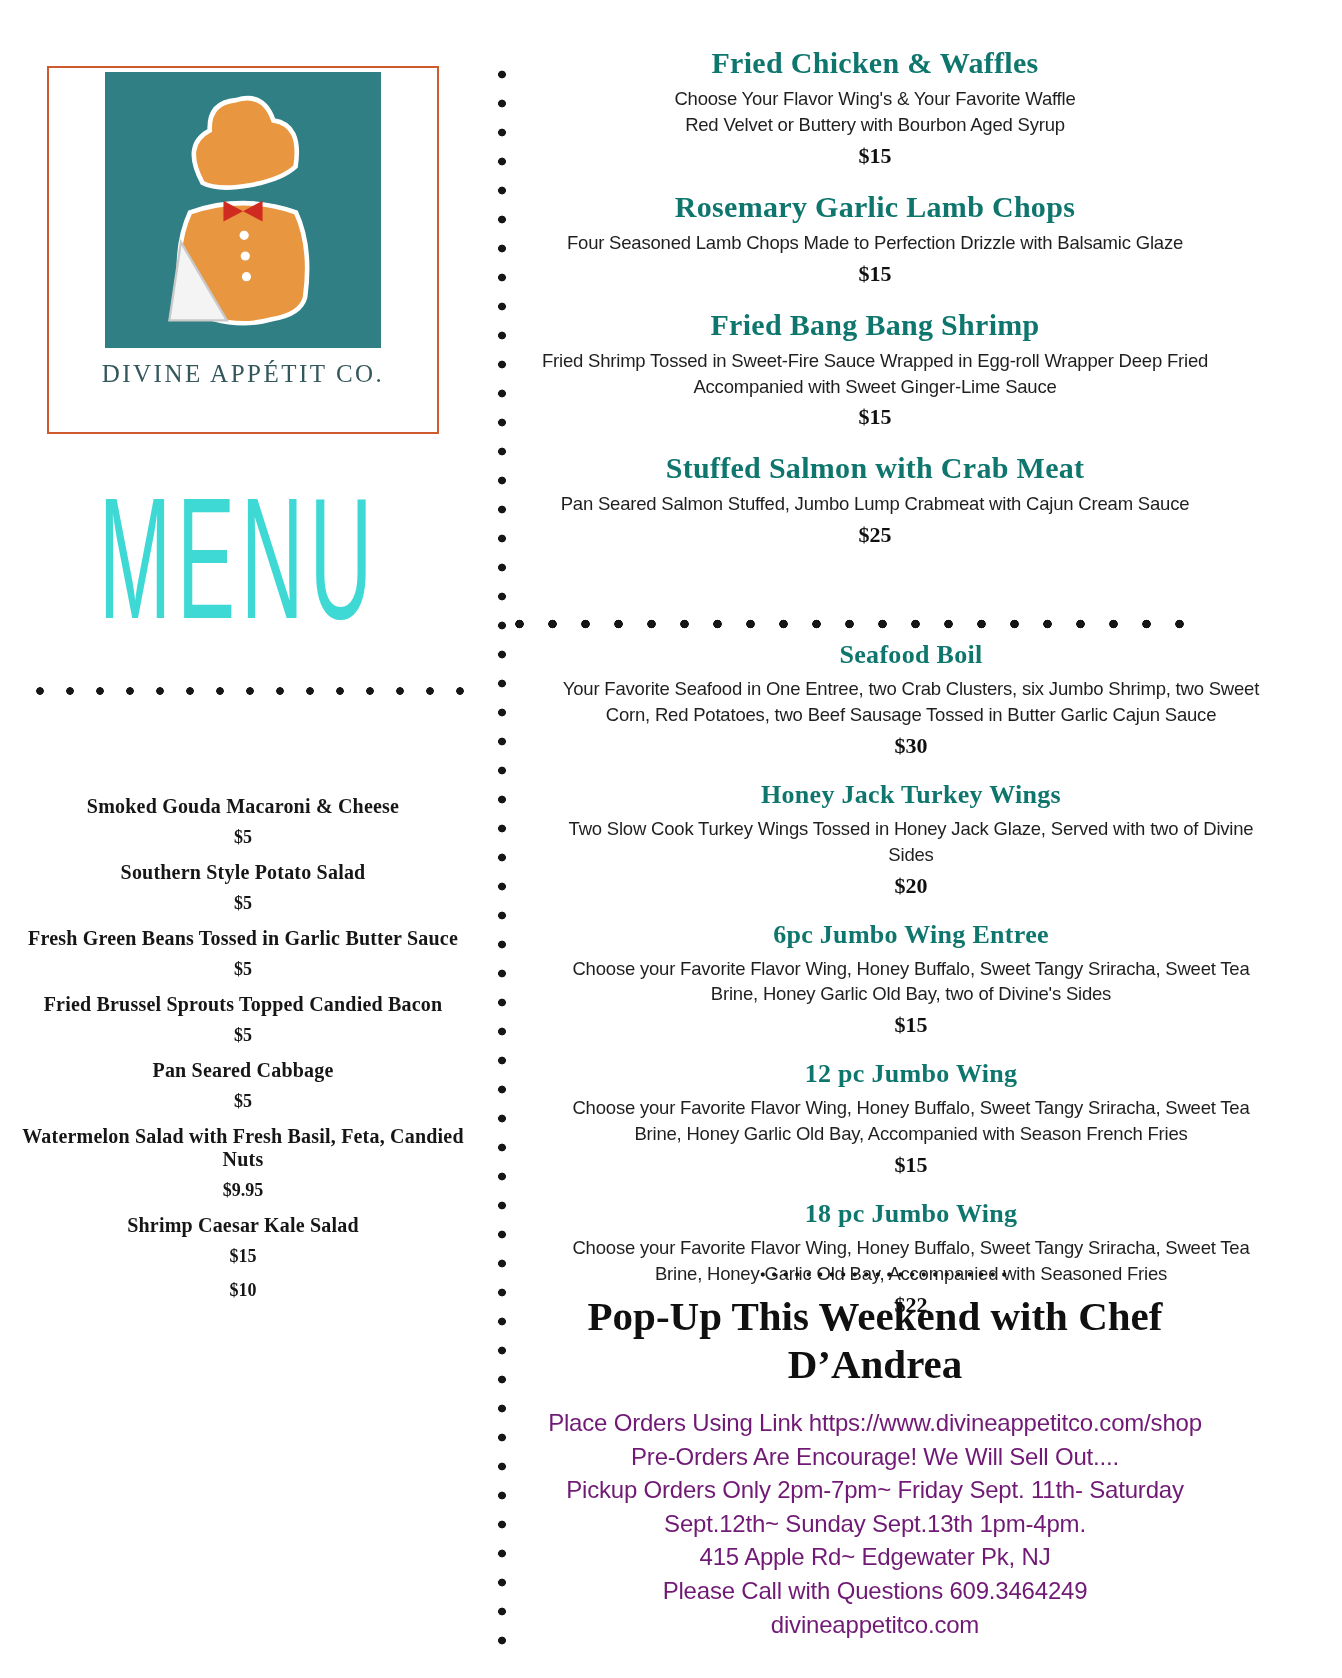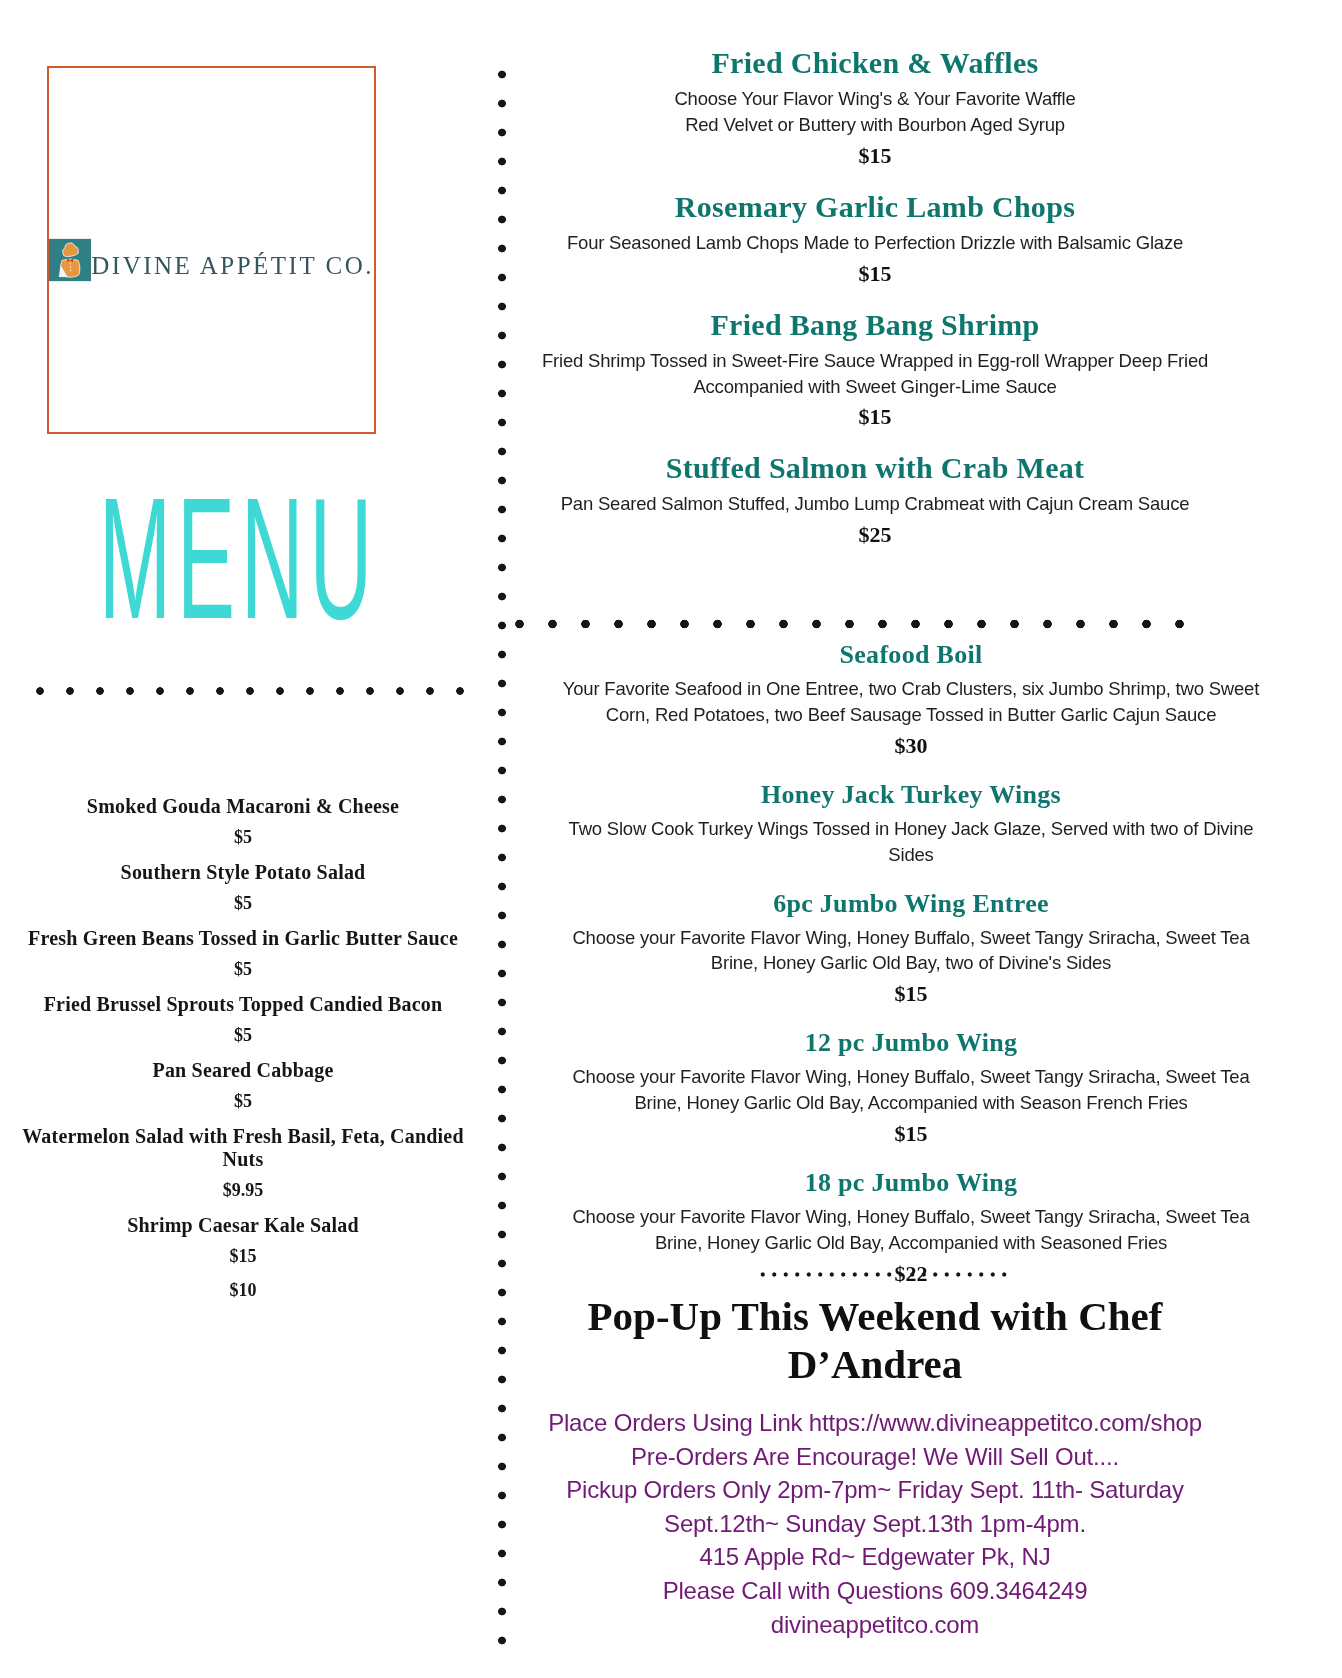--- a/index.html
+++ b/index.html
@@ -2,23 +2,23 @@
 <html><head>
 <meta charset="utf-8">
 <style>
   html,body{margin:0;padding:0;background:#ffffff;}
   .page{
     position:relative;width:1342px;height:1678px;background:#ffffff;
     font-family:"Liberation Sans",sans-serif;color:#1b1b1b;overflow:hidden;
   }
   
   .logo-box{
-    position:absolute;left:47px;top:66px;width:329px;height:368px;
+    position:absolute;left:47px;top:66px;width:392px;height:368px;
     border:2px solid #cf5a2e;background:#ffffff;box-sizing:border-box;
-    display:flex;align-items:center;padding-top:20px;
+    display:flex;flex-direction:column;align-items:center;padding-top:4px;
   }
   .logo-art{width:276px;height:276px;display:block;}
   .brand-name{
     margin-top:12px;font-family:"Liberation Serif",serif;font-size:25px;
     letter-spacing:2.5px;color:#34575c;font-weight:400;white-space:nowrap;
   }
   .menu-title{
     position:absolute;left:0;top:468px;width:470px;text-align:center;
     font-family:"Liberation Sans",sans-serif;font-weight:300;
     font-size:150px;line-height:1.05;color:#3ed8d5;letter-spacing:10px;
@@ -174,20 +174,21 @@
     <div class="r-item">
       <div class="r-title">Seafood Boil</div>
       <div class="r-desc">Your Favorite Seafood in One Entree, two Crab Clusters, six Jumbo Shrimp, two Sweet
 Corn, Red Potatoes, two Beef Sausage Tossed in Butter Garlic Cajun Sauce</div>
       <div class="r-price">$30</div>
     </div>
     <div class="r-item">
       <div class="r-title">Honey Jack Turkey Wings</div>
       <div class="r-desc">Two Slow Cook Turkey Wings Tossed in Honey Jack Glaze, Served with two of Divine
 Sides</div>
+      <div class="r-price">$20</div>
     </div>
     <div class="r-item">
       <div class="r-title">6pc Jumbo Wing Entree</div>
       <div class="r-desc">Choose your Favorite Flavor Wing, Honey Buffalo, Sweet Tangy Sriracha, Sweet Tea
 Brine, Honey Garlic Old Bay, two of Divine's Sides</div>
       <div class="r-price">$15</div>
     </div>
     <div class="r-item">
       <div class="r-title">12 pc Jumbo Wing</div>
       <div class="r-desc">Choose your Favorite Flavor Wing, Honey Buffalo, Sweet Tangy Sriracha, Sweet Tea

